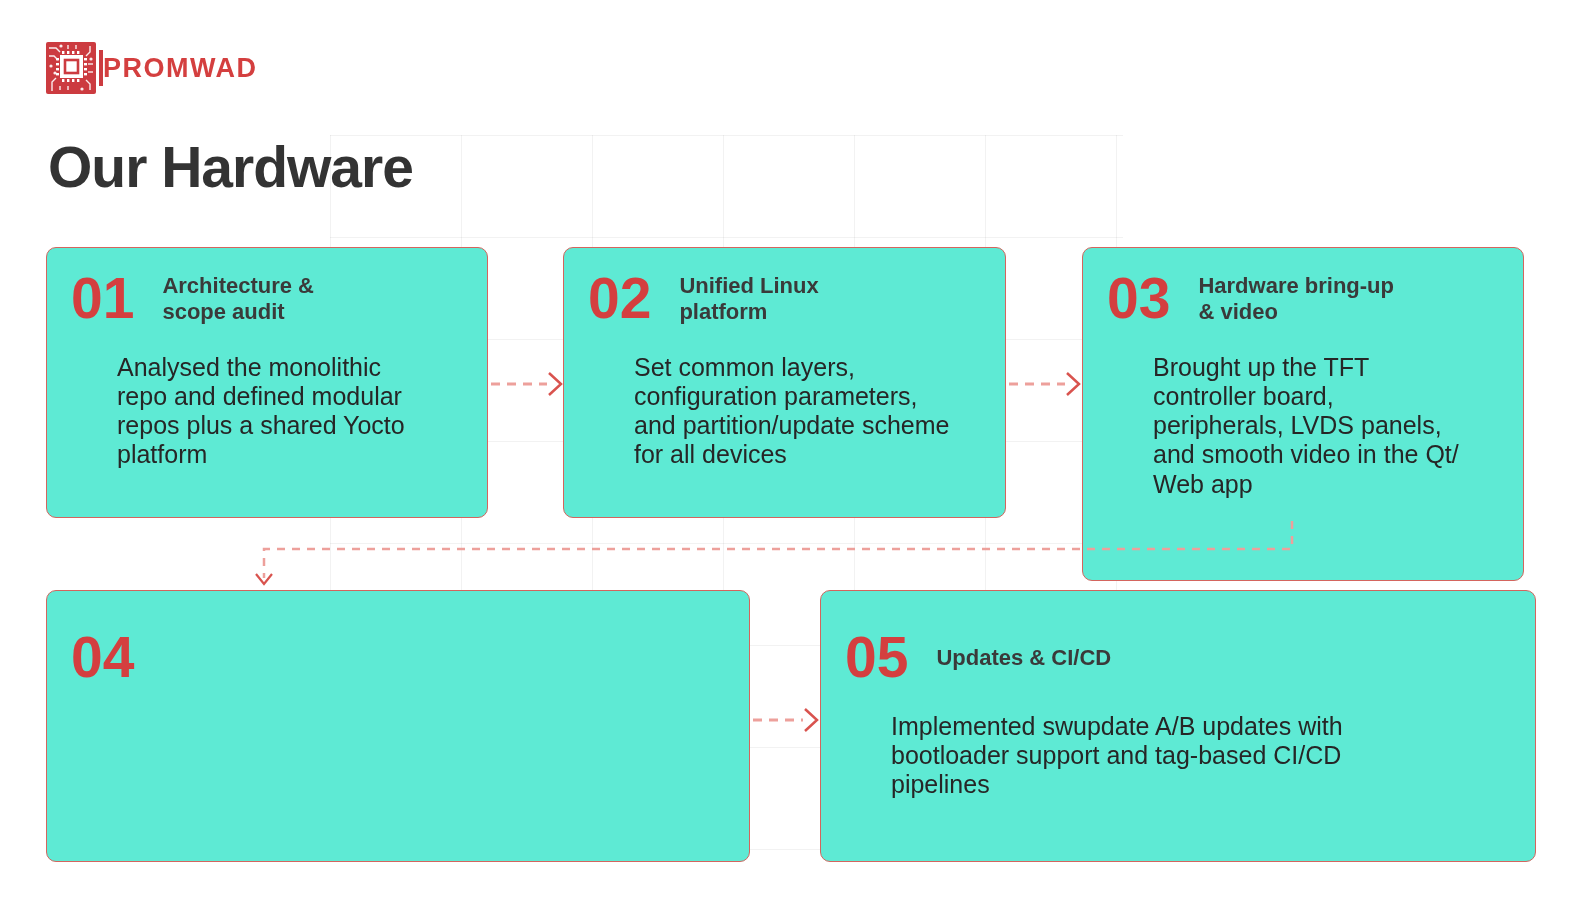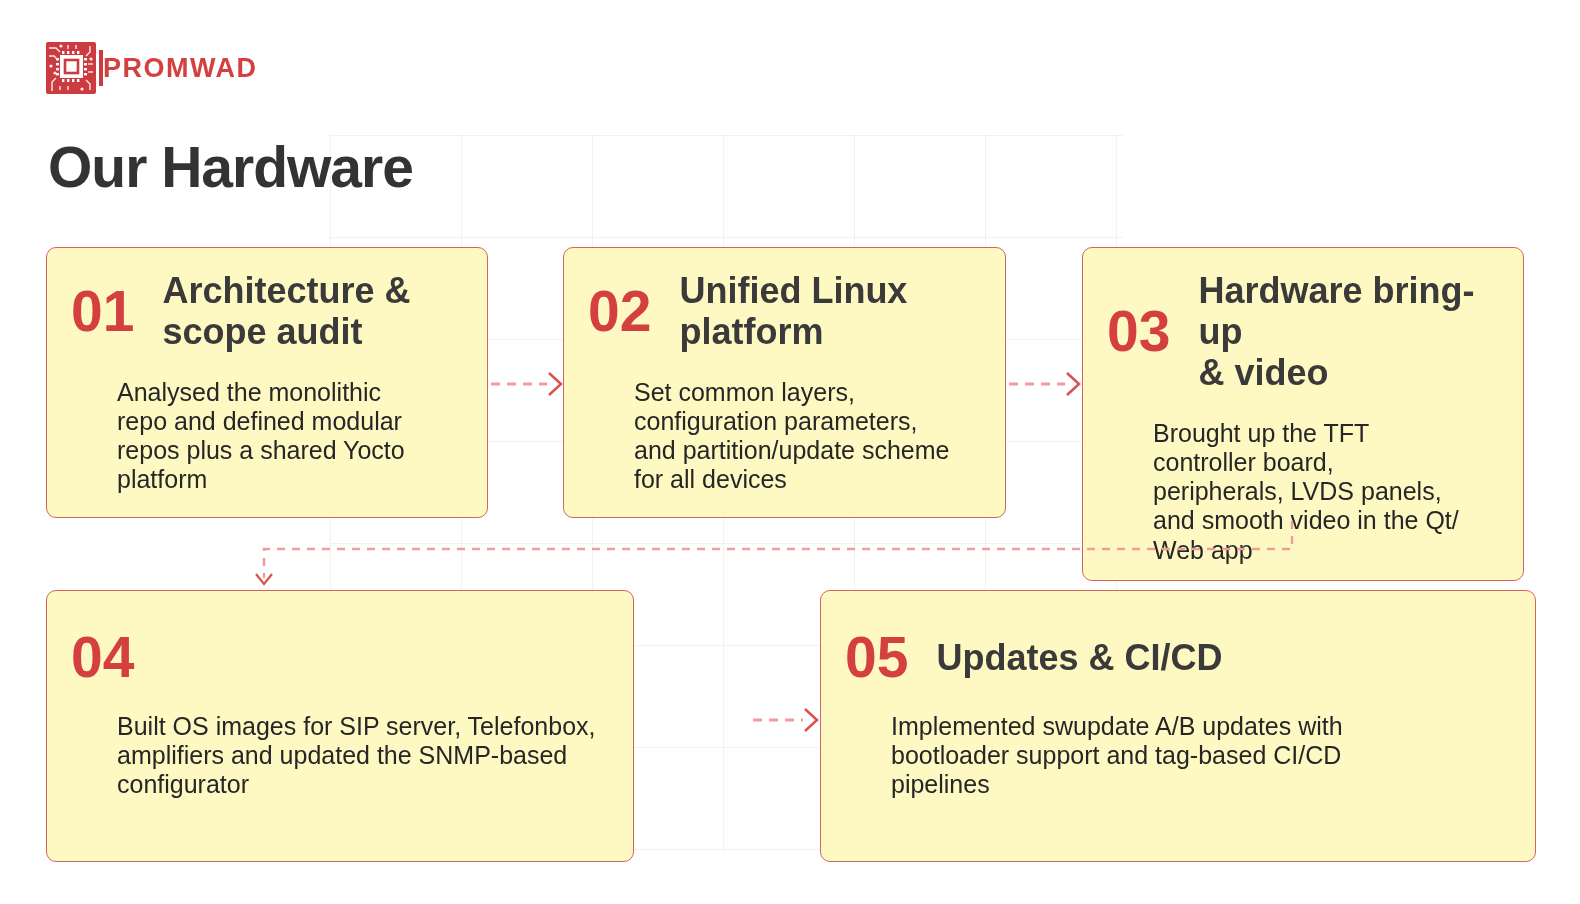--- a/index.html
+++ b/index.html
@@ -26,34 +26,34 @@
   .logo svg { display:block; }
   .brand-name {
     color:#d43f3f; font-size:27px; font-weight:bold; letter-spacing:1.5px;
   }
   .page-title {
     position:absolute; left:48px; top:134px; z-index:2;
     font-size:57px; font-weight:bold; letter-spacing:-1px; color:#333333;
   }
   .card {
     position:absolute; z-index:1;
-    background:#fef9c3;
+    background:#5eead4;
     border:1px solid #d4655e;
     border-radius:10px;
     padding:0 24px;
   }
   .card-head { display:flex; align-items:center; gap:28px; }
   .card.r1 .card-head { margin-top:22px; }
   .card.r2 .card-head { margin-top:38px; }
   .num {
     color:#d43f3f; font-size:57px; font-weight:bold; line-height:1;
     flex:0 0 auto;
   }
   .card-title {
-    color:#3a3a3a; font-size:36px; font-weight:bold; line-height:1.14;
+    color:#3a3a3a; font-size:22px; font-weight:bold; line-height:1.14;
     white-space:pre-line;
   }
   .card-body {
     margin-top:26px;
     color:#262626; font-size:25px; line-height:1.165;
     white-space:pre-line;
     margin-left:46px;
   }
   .arrows {
     position:absolute; left:0; top:0; width:1580px; height:904px;
@@ -147,27 +147,24 @@
       <h2 class="card-title">Hardware bring-up
 &amp; video</h2>
     </div>
     <p class="card-body">Brought up the TFT
 controller board,
 peripherals, LVDS panels,
 and smooth video in the Qt/
 Web app</p>
   </section>
 
-  <section class="card r2" style="left:46px; top:590px; width:588px; height:272px;">
+  <section class="card r2" style="left:46px; top:590px; width:704px; height:272px;">
     <div class="card-head">
       <span class="num">04</span>
     </div>
-    <p class="card-body">Built OS images for SIP server, Telefonbox,
-amplifiers and updated the SNMP-based
-configurator</p>
   </section>
 
   <section class="card r2" style="left:820px; top:590px; width:716px; height:272px;">
     <div class="card-head">
       <span class="num">05</span>
       <h2 class="card-title">Updates &amp; CI/CD</h2>
     </div>
     <p class="card-body">Implemented swupdate A/B updates with
 bootloader support and tag-based CI/CD
 pipelines</p>

